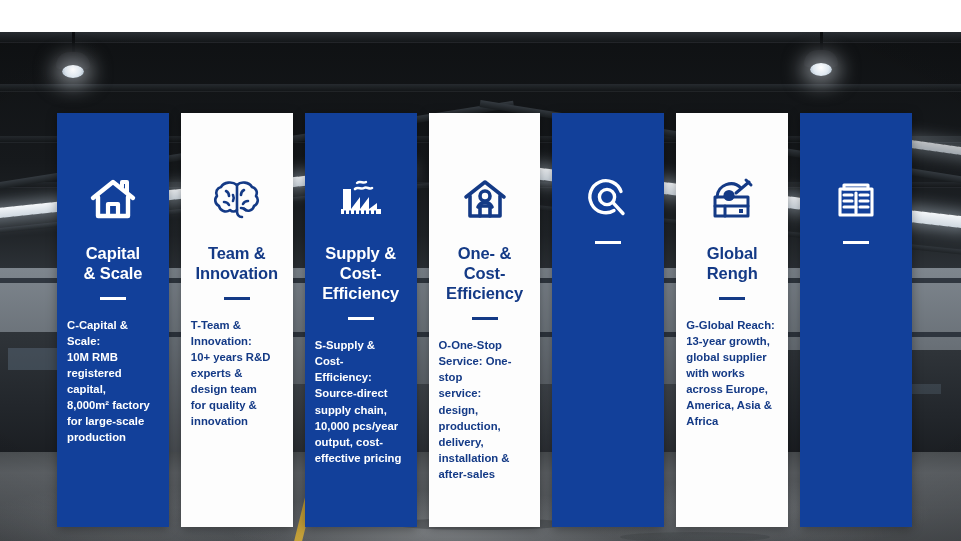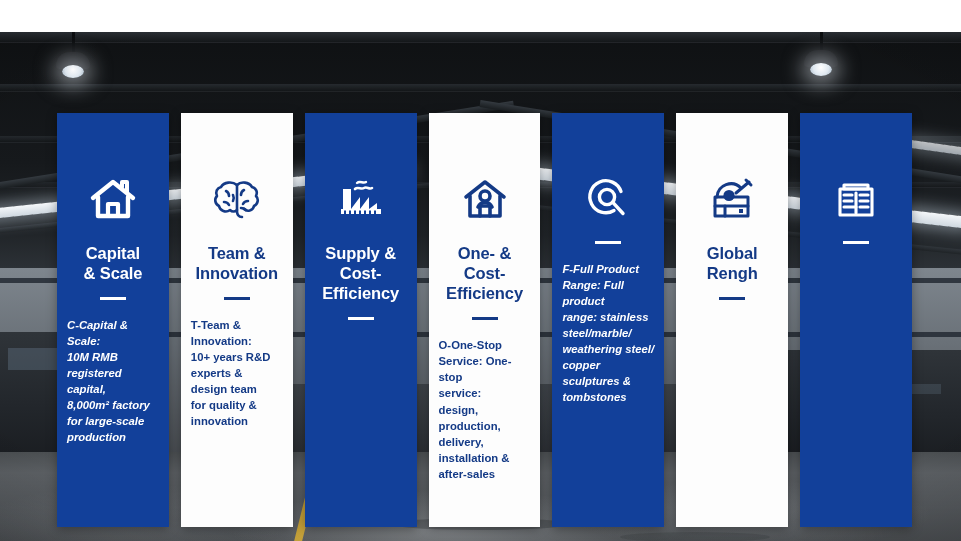--- a/index.html
+++ b/index.html
@@ -171,21 +171,21 @@
   .panel .body {
     margin-top: 17px;
     font-size: 11.3px;
     font-weight: 600;
     line-height: 1.42;
     text-align: left;
     align-self: stretch;
     padding: 0 1px;
     white-space: pre-line;
   }
-  .panel.blue  .body { color: #ffffff; font-style: italic; }
+  .panel.blue  .body { color: #ffffff; }
   .panel.white .body { color: #143a86; }
 </style>
 </head>
 <body>
 
 <div id="stage">
 
   <div class="bg-layer">
 
     <div class="bg-mid"></div>
@@ -297,20 +297,27 @@
             <rect x="34" y="33.5" width="2" height="3.5"></rect>
             <rect x="39" y="33.5" width="2" height="3.5"></rect>
           </g>
           <path d="M20 12c3-3 6 1 9-1s5 2 8 0" stroke="#fff" stroke-width="2.6" stroke-linecap="round" fill="none"></path>
           <path d="M22 6c3-3 6 1 9-1" stroke="#fff" stroke-width="2.4" stroke-linecap="round" fill="none"></path>
         </svg>
       </div>
       <div class="title">Supply &amp;
 Cost-Efficiency</div>
       <div class="divider"></div>
+      <div class="body">S-Supply &amp; Cost-
+Efficiency:
+Source-direct
+supply chain,
+10,000 pcs/year
+output, cost-
+effective pricing</div>
     </div>
 
     <div class="panel white">
       <div class="icon-wrap">
         <svg width="48" height="44" viewBox="0 0 48 44" fill="none" stroke="#143a86" stroke-width="3.6" stroke-linecap="round" stroke-linejoin="round">
           <path d="M5 20 L24 5 L43 20"></path>
           <path d="M9 19 V39 H39 V19"></path>
           <path d="M19 39 V29 H29 V39"></path>
           <circle cx="24" cy="19" r="5"></circle>
           <path d="M17 30c1.6-3.2 4.2-4.6 7-4.6s5.4 1.4 7 4.6"></path>
@@ -330,45 +337,45 @@
 
     <div class="panel blue">
       <div class="icon-wrap">
         <svg width="48" height="46" viewBox="0 0 48 46" fill="none" stroke="#fff" stroke-width="3.4" stroke-linecap="round">
           <path d="M37 15.5A16 16 0 1 0 30 34.5"></path>
           <circle cx="23" cy="21" r="7.6"></circle>
           <path d="M28.6 26.2 L39 37.5"></path>
         </svg>
       </div>
       <div class="divider"></div>
-      <div class="body">F-Full Product
-Range: Full product
-range: stainless
-steel/marble/
-weathering steel/
-copper sculptures &amp;
-tombstones</div>
     </div>
 
     <div class="panel white">
       <div class="icon-wrap">
         <svg width="50" height="44" viewBox="0 0 50 44" fill="none" stroke="#143a86" stroke-width="3" stroke-linecap="round" stroke-linejoin="round">
           <path d="M10 20a14 14 0 0 1 24-9"></path>
           <rect x="8" y="20" width="33" height="19"></rect>
           <circle cx="22" cy="18.5" r="5.6" fill="#143a86" stroke="none"></circle>
           <path d="M29 16 L42 5"></path>
           <path d="M39 3 L44 8"></path>
           <path d="M8 29 h33"></path>
           <path d="M18 29 v10"></path>
           <rect x="32" y="32" width="4" height="4" fill="#143a86" stroke="none"></rect>
         </svg>
       </div>
       <div class="title">Global
 Rengh</div>
       <div class="divider"></div>
+      <div class="body">G-Global Reach:
+13-year growth,
+global supplier
+with works
+across Europe,
+America, Asia &amp;
+Africa</div>
     </div>
 
     <div class="panel blue">
       <div class="icon-wrap">
         <svg width="46" height="44" viewBox="0 0 46 44" fill="none" stroke="#fff" stroke-width="3.1" stroke-linecap="round" stroke-linejoin="round">
           <path d="M11 8 h24 v4 h-24 z"></path>
           <rect x="7" y="12" width="32" height="26"></rect>
           <path d="M23 16 v20"></path>
           <path d="M11 18 h8"></path>
           <path d="M11 24 h8"></path>

